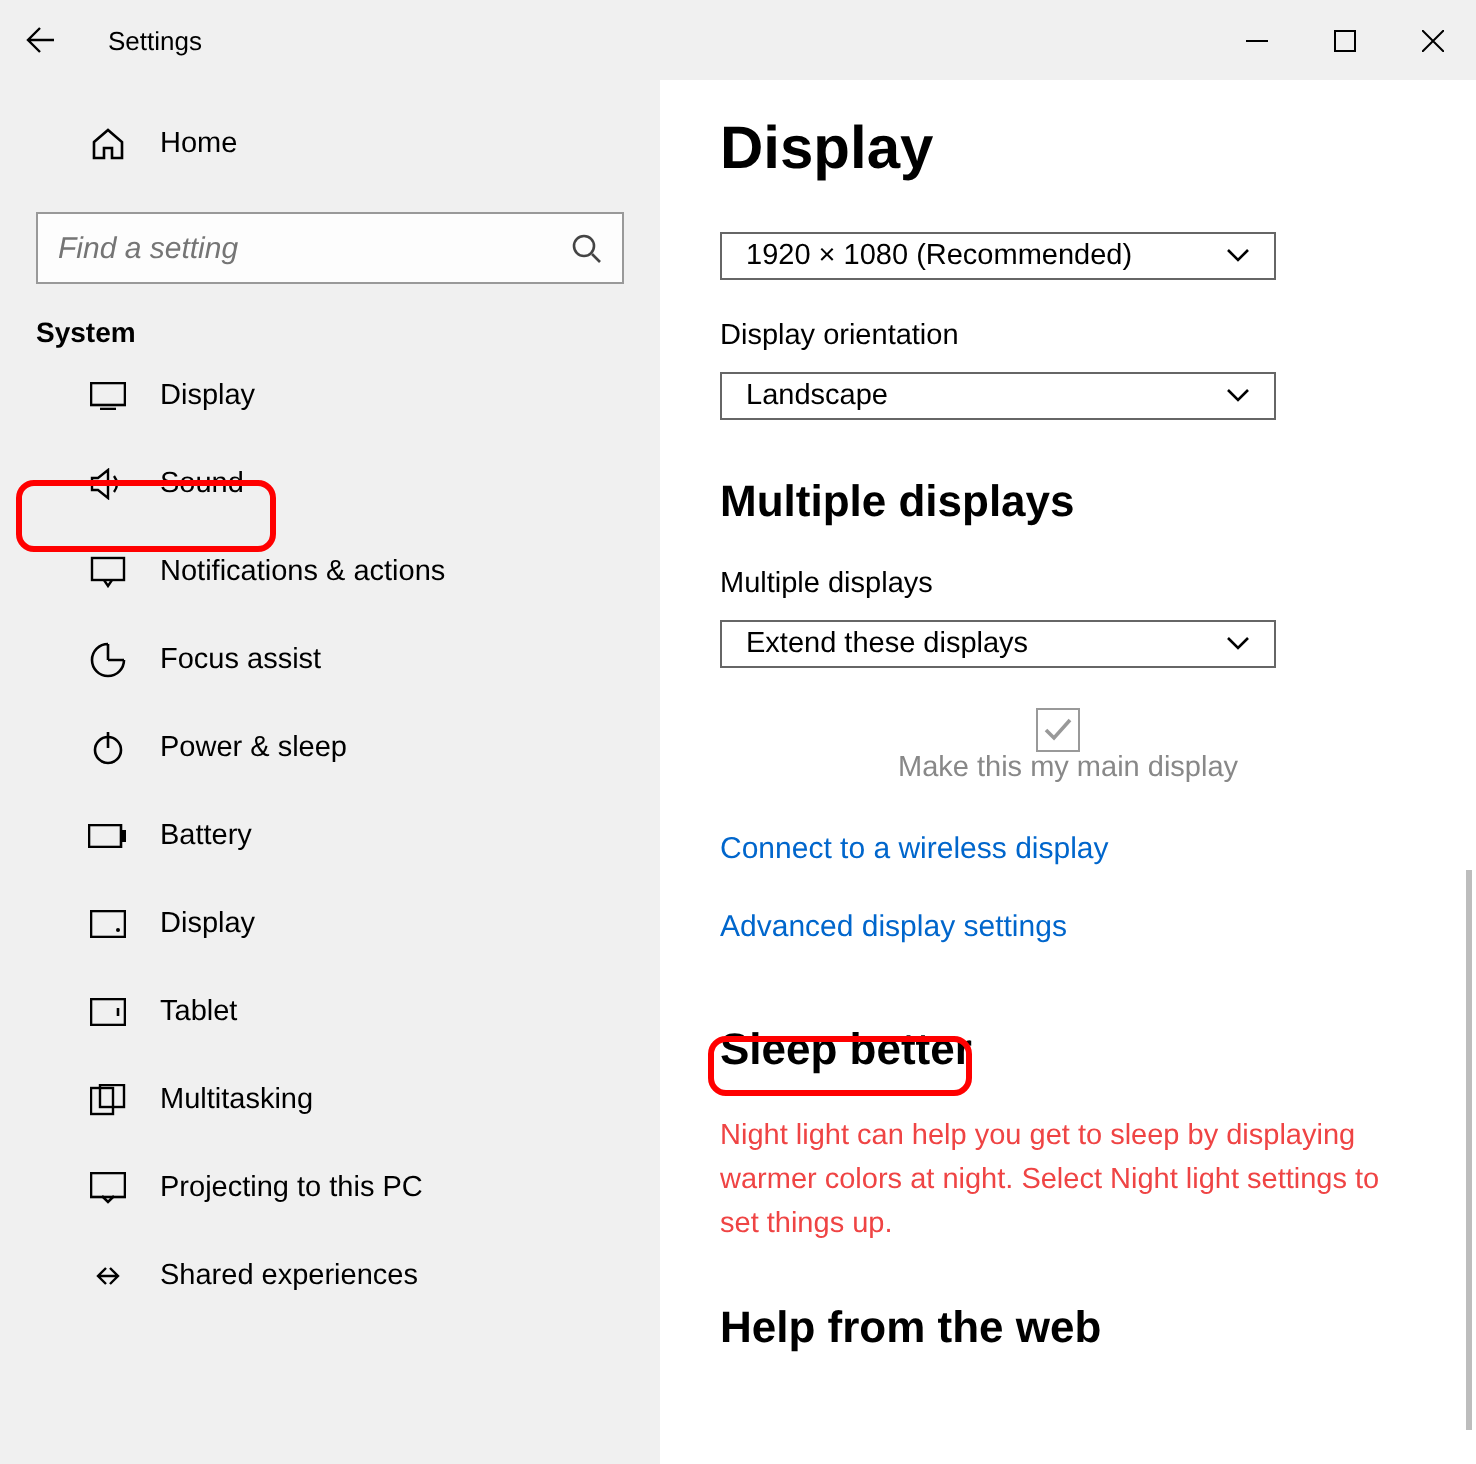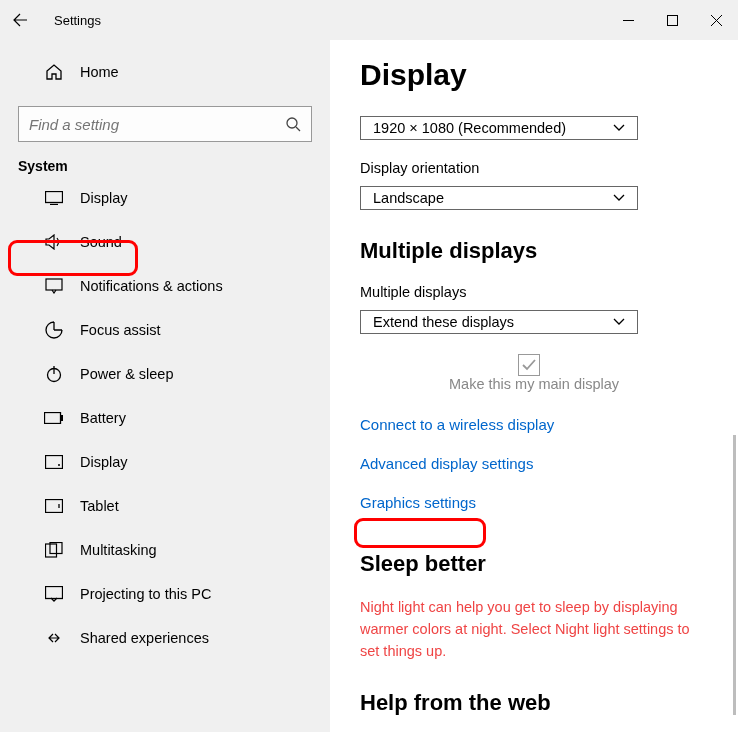--- a/index.html
+++ b/index.html
@@ -364,21 +364,20 @@
       <div class="checkbox">
         <svg width="16" height="14" viewBox="0 0 16 14">
             <path d="M2 7 L6 11 L14 2" stroke-width="1.8" fill="none"></path>
           </svg>
       </div>
       <span class="checkbox-label">Make this my main display</span>
     </div>
 
     <a class="link">Connect to a wireless display</a>
     <a class="link">Advanced display settings</a>
-    <a class="link">Graphics settings</a>
 
     <h2 class="section-heading" style="margin-top:40px">Sleep better</h2>
     <p class="body-text">Night light can help you get to sleep by displaying warmer colors at night. Select Night light settings to set things up.</p>
 
     <h2 class="section-heading">Help from the web</h2>
 
     <div class="scroll-track"></div>
   </div>
 </div>
 

